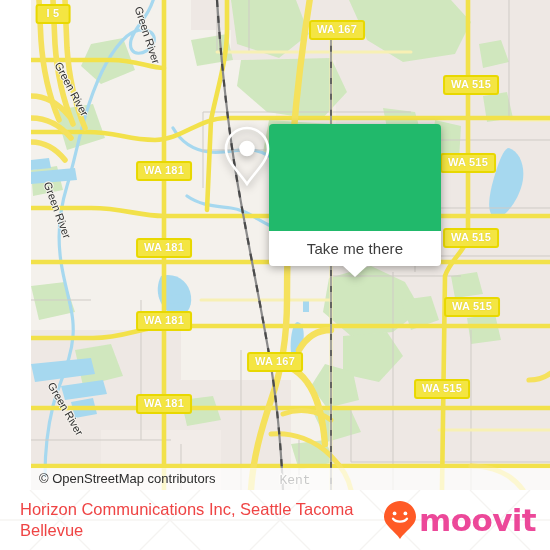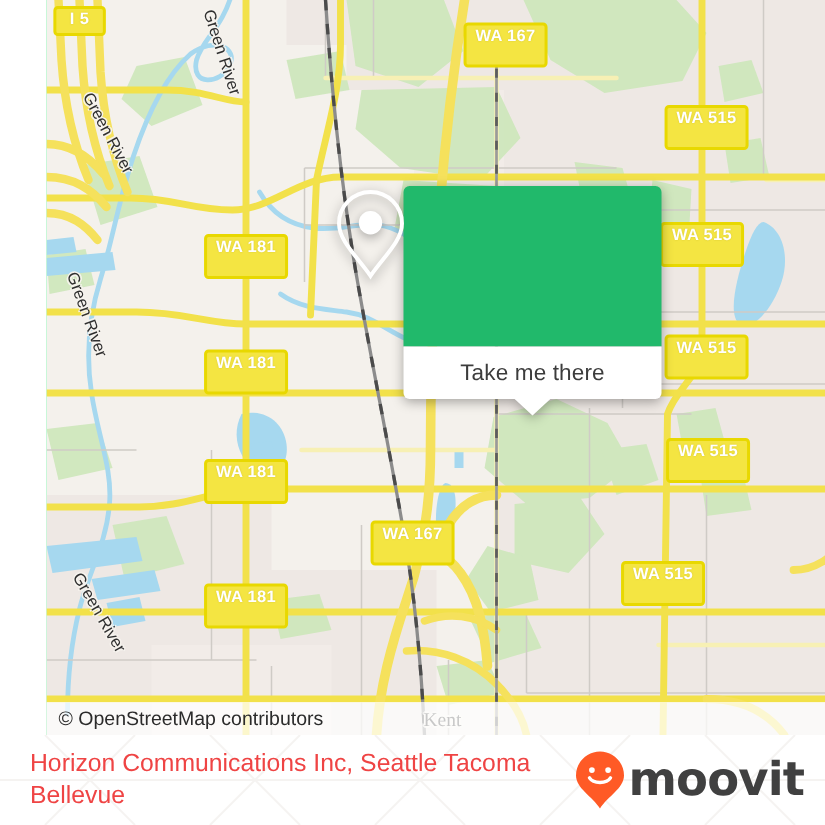--- a/index.html
+++ b/index.html
@@ -24,39 +24,39 @@
   .shield{
     position:absolute;
     transform:translate(-50%,-50%);
     background:#f4e542;
     border:2px solid #e8d800;
     border-radius:3px;
     color:#ffffff;
     font-size:11px;
     font-weight:bold;
     letter-spacing:.2px;
-    padding:1px 6px 12px 6px;
+    padding:1px 6px 2px 6px;
     white-space:nowrap;
     line-height:13px;
     text-shadow:0 0 1px rgba(140,120,0,.35);
     font-family:"Liberation Sans", sans-serif;
   }
   .shield.i5{padding:1px 9px 2px 9px;}
 
   
   .maplabel{
     position:absolute;
     transform:translate(-50%,-50%);
     color:#3b3b3b;
     font-size:13px;
     white-space:nowrap;
     text-shadow:
       1.2px 0 0 #f6f3ee,-1.2px 0 0 #f6f3ee,0 1.2px 0 #f6f3ee,0 -1.2px 0 #f6f3ee,
       .9px .9px 0 #f6f3ee,-.9px .9px 0 #f6f3ee,.9px -.9px 0 #f6f3ee,-.9px -.9px 0 #f6f3ee;
-    font-family:Liberation Serif, serif;
+    font-family:Liberation Mono, monospace;
   }
   .riverlabel{
     position:absolute;
     color:#2f2f2f;
     font-size:11px;
     white-space:nowrap;
     transform-origin:0 0;
     text-shadow:
       1.2px 0 0 #f6f3ee,-1.2px 0 0 #f6f3ee,0 1.2px 0 #f6f3ee,0 -1.2px 0 #f6f3ee;
     font-family:"Liberation Sans", sans-serif;
@@ -125,21 +125,21 @@
     font-size:16.5px;line-height:21px;color:#ef4444;
     max-width:400px;
     font-family:"Liberation Sans", sans-serif;
   }
   #brand{
     position:relative;
     display:flex;align-items:center;gap:2px;
     margin-left:auto;
   }
   #brand-word{
-    font-size:31px;line-height:31px;color:#404040;letter-spacing:-.6px;
+    font-size:31px;line-height:31px;color:#ec4899;letter-spacing:-.6px;
     font-weight:bold;
     font-family:"DejaVu Sans", sans-serif;
   }
 </style>
 </head>
 <body>
 
 <div id="root">
 
   <div id="map">

